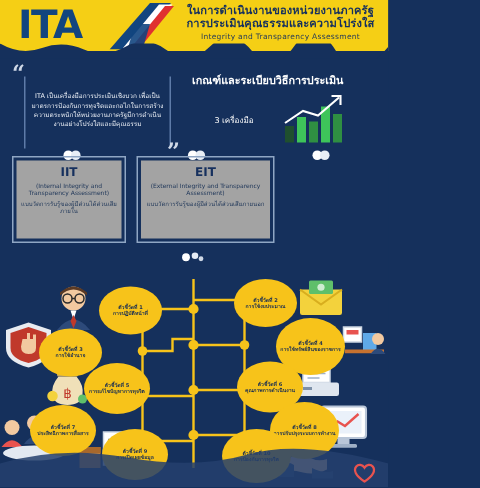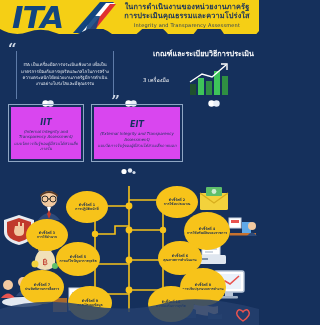--- a/index.html
+++ b/index.html
@@ -9,21 +9,21 @@
     font-family:"DejaVu Sans","Liberation Sans",sans-serif;
   }
   #poster{position:relative;width:259px;height:325px;background:#15305c;overflow:hidden;}
 
   
   .header{position:absolute;left:0;top:0;width:259px;height:34px;background:#f5cf15;overflow:hidden;}
   .logo{position:absolute;left:9px;top:2px;width:108px;height:30px;}
   .logo-text{
     position:absolute;left:3px;top:1px;
     font-family:"DejaVu Sans","Liberation Sans",sans-serif;
-    font-weight:bold;font-style:italic;font-size:31px;letter-spacing:-1px;
+    font-weight:bold;font-size:26px;letter-spacing:-1px;
     color:#12457f;line-height:28px;
   }
   .logo-flag{position:absolute;left:61px;top:0px;width:46px;height:31px;}
   .title-block{position:absolute;left:118px;top:2px;width:138px;text-align:center;}
   .t-line{color:#16305e;font-size:7.4px;font-weight:bold;line-height:9.4px;letter-spacing:.1px;}
   .t-sub{color:#16305e;font-size:5px;line-height:8px;letter-spacing:.2px;opacity:.95;}
 
   
   .wave{position:absolute;left:0;top:29px;width:259px;height:10px;}
 
@@ -33,27 +33,27 @@
   .qmark.open{left:0px;top:0px;}
   .qmark.close{right:0px;bottom:-2px;}
   .quote-box{
     position:absolute;left:8px;top:7px;width:96px;height:48px;
     border-left:1px solid #5e7ba8;border-right:1px solid #5e7ba8;
     display:flex;align-items:center;justify-content:center;
   }
   .quote-text{color:#eef2f8;font-size:4.3px;line-height:6.3px;text-align:center;padding:0 3px;}
 
   
-  .crit-title{position:absolute;left:128px;top:48px;width:126px;text-align:right;color:#ffffff;font-size:7.2px;font-weight:bold;}
+  .crit-title{position:absolute;left:128px;top:48px;width:126px;text-align:left;color:#ffffff;font-size:7.2px;font-weight:bold;}
   .tools-label{position:absolute;left:128px;top:76px;width:56px;text-align:center;color:#ffffff;font-size:5.4px;}
   .barchart{position:absolute;left:188px;top:62px;width:42px;height:34px;}
 
   
   .card{position:absolute;top:104px;height:58px;border:1.4px solid #8fa6c4;box-sizing:border-box;padding:2px;}
-  .card-inner{width:100%;height:100%;background:#d946ef;display:flex;flex-direction:column;align-items:center;justify-content:center;padding-top:3px;box-sizing:border-box;font-style:italic;}
+  .card-inner{width:100%;height:100%;background:#a3a3a3;display:flex;flex-direction:column;align-items:center;justify-content:flex-start;padding-top:3px;box-sizing:border-box;}
   .card.c1{left:8px;width:76px;}
   .card.c2{left:91px;width:92px;}
   .card.c3{left:174px;width:77px;}
   .card-code{color:#16305e;font-size:8px;font-weight:bold;margin-bottom:2px;}
   .card-en{color:#1d3558;font-size:4px;line-height:5.4px;text-align:center;padding:0 4px;}
   .card-th{color:#1d3558;font-size:4px;line-height:5.4px;text-align:center;padding:1px 3px 0;}
 
   .clip{position:absolute;width:14px;height:9px;}
   .clip.p1{left:41px;top:99px;}
   .clip.p2{left:124px;top:99px;}

